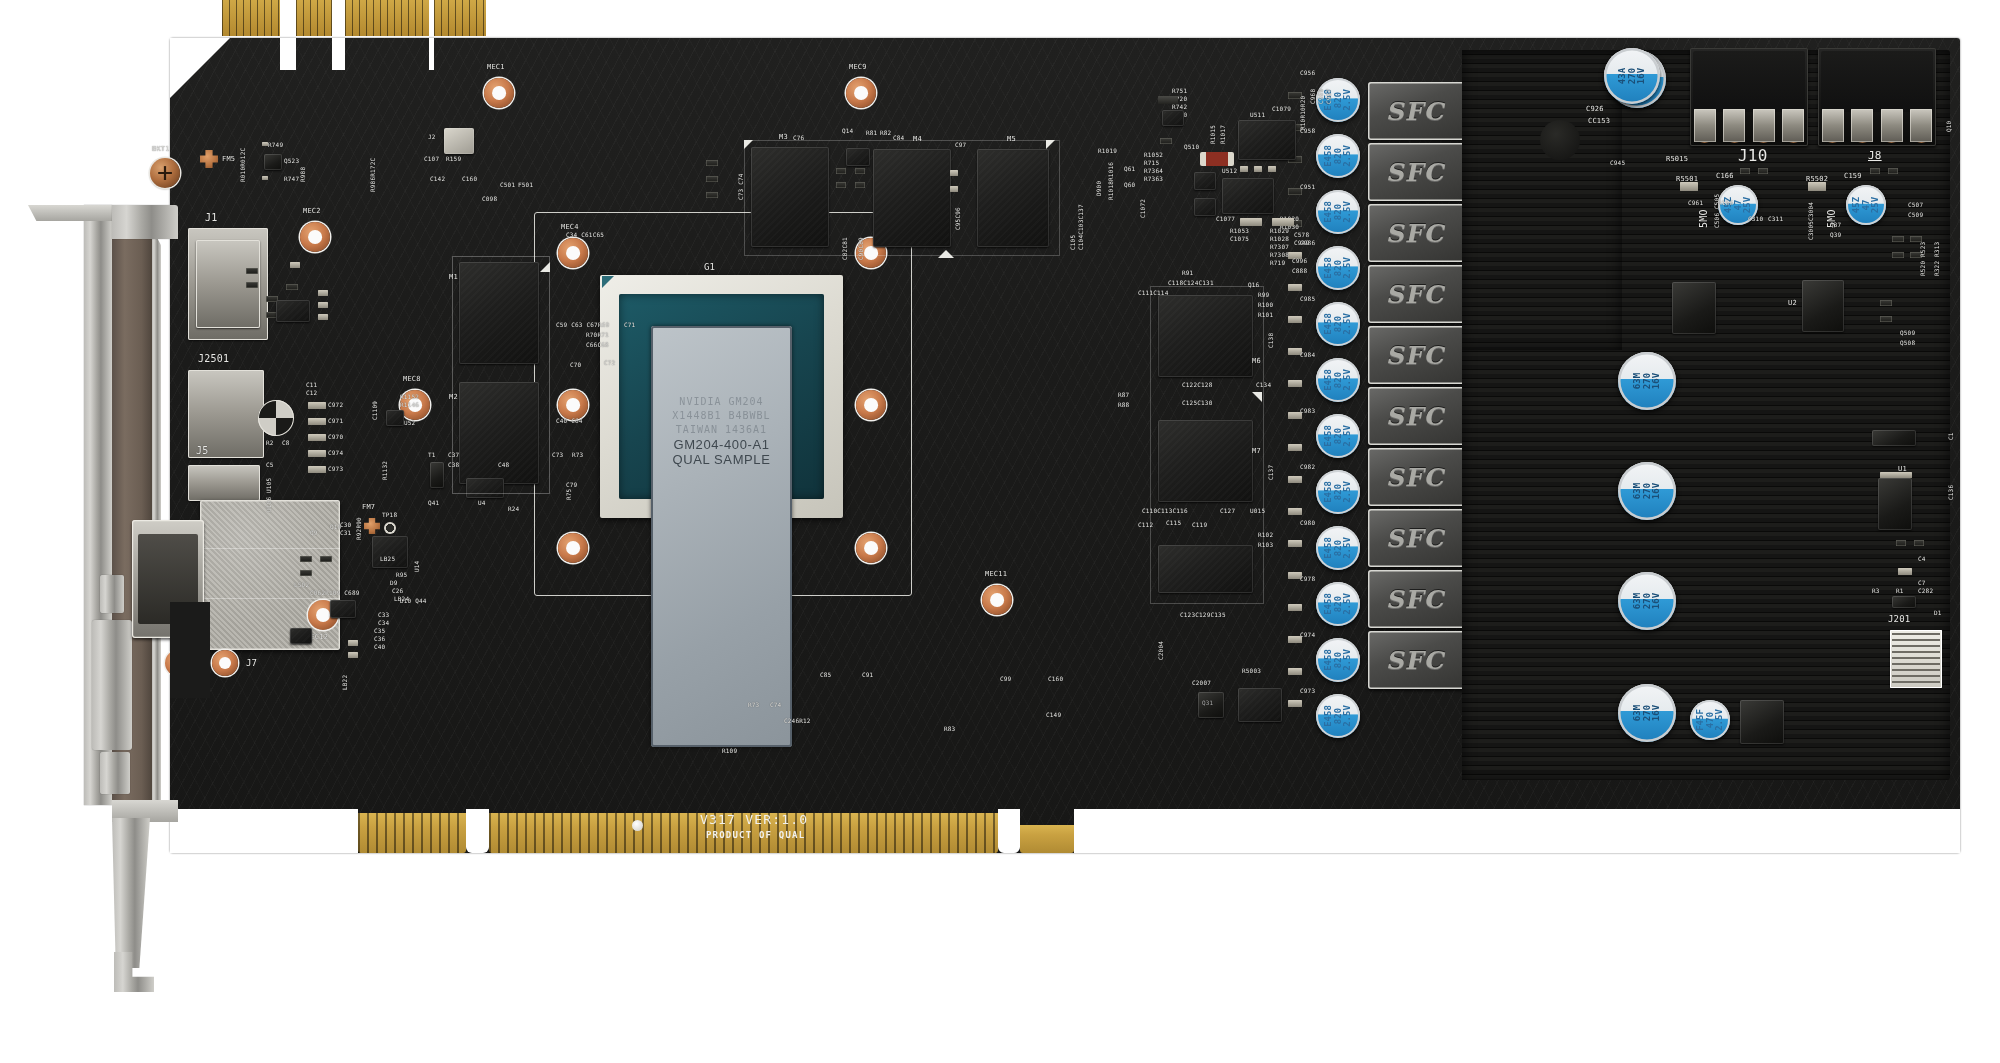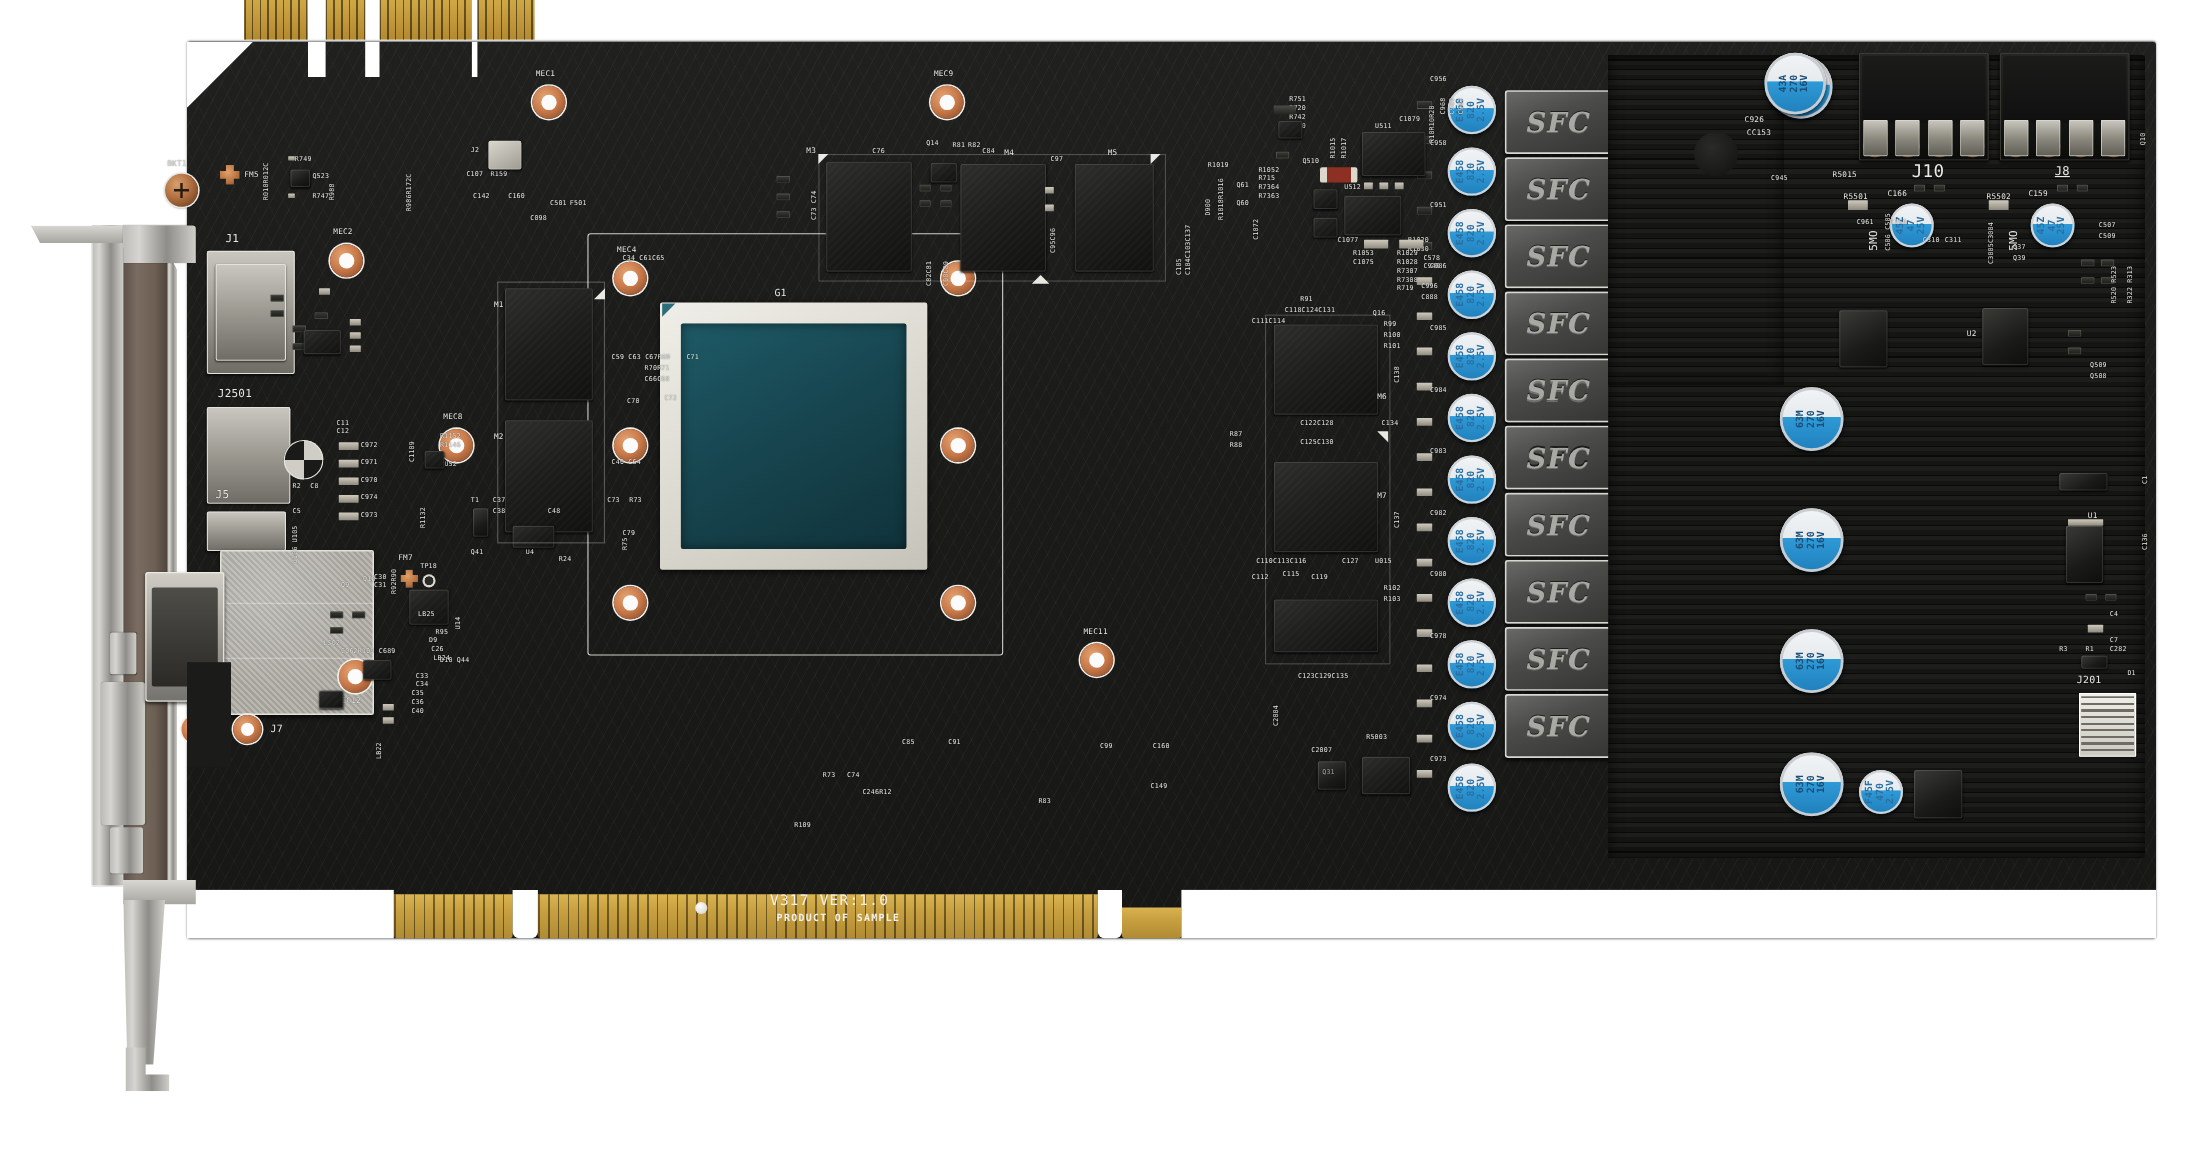--- a/index.html
+++ b/index.html
@@ -310,23 +310,32 @@
   <div class="silk" style="left:222px;top:156px;">FM5</div>
   <div class="fm" style="left:364px;top:518px;width:16px;height:16px;"></div>
   <div class="silk" style="left:362px;top:504px;">FM7</div>
   <div class="fm" style="left:1800px;top:170px;width:17px;height:17px;"></div>
   <div class="silk" style="left:1798px;top:156px;">FM6</div>
 
   <div class="gpu-outline" style="left:534px;top:212px;width:376px;height:382px;"></div>
   <div class="silk" style="left:704px;top:264px;font-size:9px;">G1</div>
   <div class="gpu-sub" style="left:600px;top:275px;width:243px;height:243px;"></div>
   <div class="gpu-green" style="left:619px;top:294px;width:205px;height:205px;"></div>
+  <div class="gpu-die" style="left:651px;top:326px;width:141px;height:141px;">
+    <div class="ghost">
+      <span>NVIDIA GM204</span><br>
+      <span>X1448B1 B4BWBL</span><br>
+      <span>TAIWAN  1436A1</span>
+    </div>
+    <div class="mark">GM204-400-A1</div>
+    <div class="mark">QUAL SAMPLE</div>
+  </div>
 
   <div class="chip" style="left:751px;top:147px;width:78px;height:100px;"></div>
-  <div class="silk" style="left:733px;top:134px;">M3</div>
+  <div class="silk" style="left:779px;top:134px;">M3</div>
   <div class="chip" style="left:873px;top:149px;width:78px;height:98px;"></div>
   <div class="silk" style="left:913px;top:136px;">M4</div>
   <div class="chip" style="left:977px;top:149px;width:72px;height:98px;"></div>
   <div class="silk" style="left:1007px;top:136px;">M5</div>
 
   <div class="chip" style="left:459px;top:262px;width:80px;height:102px;"></div>
   <div class="silk" style="left:449px;top:274px;">M1</div>
   <div class="chip" style="left:459px;top:382px;width:80px;height:102px;"></div>
   <div class="silk" style="left:449px;top:394px;">M2</div>
 
@@ -762,21 +771,21 @@
   <div class="silk sm" style="left:572px;top:452px;">R73</div>
   <div class="silk sm v" style="left:566px;top:500px;">R75</div>
   <div class="silk sm" style="left:566px;top:482px;">C79</div>
 
   <div style="position:absolute;left:700px;top:812px;color:#f2f1ed;font-size:13px;letter-spacing:1.2px;
               font-family:'DejaVu Sans Mono','Liberation Mono',monospace;">
     <span>V317 VER:1.0</span>
   </div>
   <div style="position:absolute;left:706px;top:830px;color:#f2f1ed;font-size:9px;letter-spacing:1.2px;font-weight:bold;
               font-family:'DejaVu Sans Mono','Liberation Mono',monospace;">
-    <span>PRODUCT OF SAMPLE</span>
+    <span>PRODUCT OF QUAL</span>
   </div>
 
   <div style="position:absolute;left:632px;top:820px;width:11px;height:11px;border-radius:50%;
               background:radial-gradient(circle at 40% 35%,#fff,#cfcdc6);"></div>
 
   <div>
     <div class="smd res" style="left:246px;top:268px;width:12px;height:6px;"></div>
     <div class="smd res" style="left:246px;top:282px;width:12px;height:6px;"></div>
     <div class="smd res" style="left:266px;top:296px;width:12px;height:6px;"></div>
     <div class="smd res" style="left:266px;top:312px;width:12px;height:6px;"></div>

